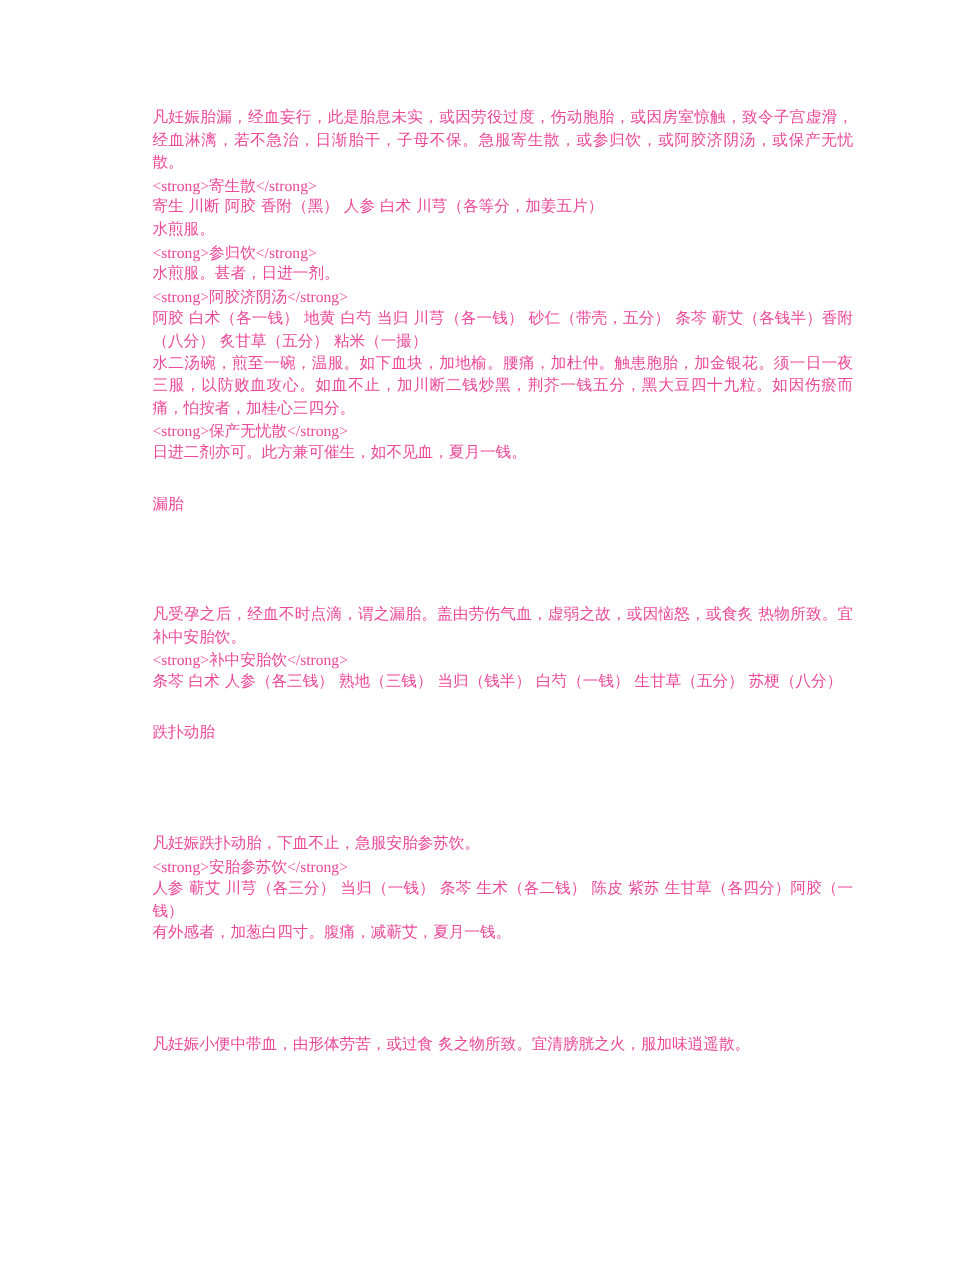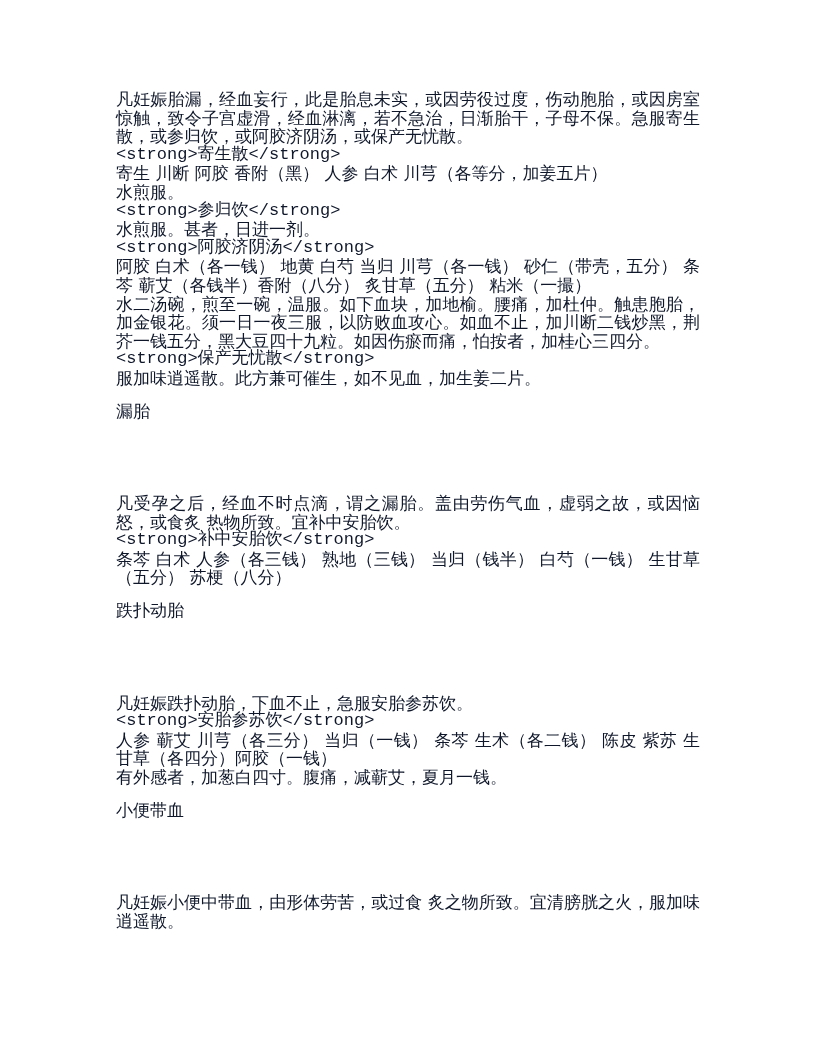--- a/index.html
+++ b/index.html
@@ -1,63 +1,62 @@
 <!DOCTYPE html>
 <html><head>
 <meta charset="utf-8">
 <style>
   html, body { margin: 0; padding: 0; background: #ffffff; }
   body { width: 816px; height: 1056px; position: relative; overflow: hidden; }
   .page {
     position: absolute;
-    left: 116px;
+    left: 127px;
     top: 90px;
     width: 584px;
     font-family: "DejaVu Serif", "Liberation Serif", serif;
-    font-size: 17px;
+    font-size: 13px;
     line-height: 18.6px;
-    color: #0f172a;
+    color: #ec4899;
     text-align: justify;
   }
   .line { display: block; white-space: pre-wrap; word-break: break-all; }
-  .heading { display: block; margin-top: 14px; }
+  .heading { display: block; margin-top: 24px; }
   .gap { display: block; height: 74px; }
-  .tag { font-family: Liberation Mono, monospace; }
+  .tag { font-family: Liberation Serif, serif; }
 </style>
 </head>
 <body>
 
 <div class="page">
 
   <span class="line">凡妊娠胎漏，经血妄行，此是胎息未实，或因劳役过度，伤动胞胎，或因房室惊触，致令子宫虚滑，经血淋漓，若不急治，日渐胎干，子母不保。急服寄生散，或参归饮，或阿胶济阴汤，或保产无忧散。</span>
 
   <span class="line tag">&lt;strong&gt;寄生散&lt;/strong&gt;</span>
   <span class="line">寄生 川断 阿胶 香附（黑） 人参 白术 川芎（各等分，加姜五片）</span>
   <span class="line">水煎服。</span>
 
   <span class="line tag">&lt;strong&gt;参归饮&lt;/strong&gt;</span>
   <span class="line">水煎服。甚者，日进一剂。</span>
 
   <span class="line tag">&lt;strong&gt;阿胶济阴汤&lt;/strong&gt;</span>
   <span class="line">阿胶 白术（各一钱） 地黄 白芍 当归 川芎（各一钱） 砂仁（带壳，五分） 条芩 蕲艾（各钱半）香附（八分） 炙甘草（五分） 粘米（一撮）</span>
   <span class="line">水二汤碗，煎至一碗，温服。如下血块，加地榆。腰痛，加杜仲。触患胞胎，加金银花。须一日一夜三服，以防败血攻心。如血不止，加川断二钱炒黑，荆芥一钱五分，黑大豆四十九粒。如因伤瘀而痛，怕按者，加桂心三四分。</span>
 
   <span class="line tag">&lt;strong&gt;保产无忧散&lt;/strong&gt;</span>
-  <span class="line">服加味逍遥散。此方兼可催生，如不见血，加生姜二片。</span>
+  <span class="line">日进二剂亦可。此方兼可催生，如不见血，夏月一钱。</span>
 
   <span class="heading">漏胎</span>
   <span class="gap"></span>
   <span class="line">凡受孕之后，经血不时点滴，谓之漏胎。盖由劳伤气血，虚弱之故，或因恼怒，或食炙 热物所致。宜补中安胎饮。</span>
   <span class="line tag">&lt;strong&gt;补中安胎饮&lt;/strong&gt;</span>
   <span class="line">条芩 白术 人参（各三钱） 熟地（三钱） 当归（钱半） 白芍（一钱） 生甘草（五分） 苏梗（八分）</span>
 
   <span class="heading">跌扑动胎</span>
   <span class="gap"></span>
   <span class="line">凡妊娠跌扑动胎，下血不止，急服安胎参苏饮。</span>
   <span class="line tag">&lt;strong&gt;安胎参苏饮&lt;/strong&gt;</span>
   <span class="line">人参 蕲艾 川芎（各三分） 当归（一钱） 条芩 生术（各二钱） 陈皮 紫苏 生甘草（各四分）阿胶（一钱）</span>
   <span class="line">有外感者，加葱白四寸。腹痛，减蕲艾，夏月一钱。</span>
 
-  <span class="heading">小便带血</span>
   <span class="gap"></span>
   <span class="line">凡妊娠小便中带血，由形体劳苦，或过食 炙之物所致。宜清膀胱之火，服加味逍遥散。</span>
 
 </div>
 
 </body></html>

